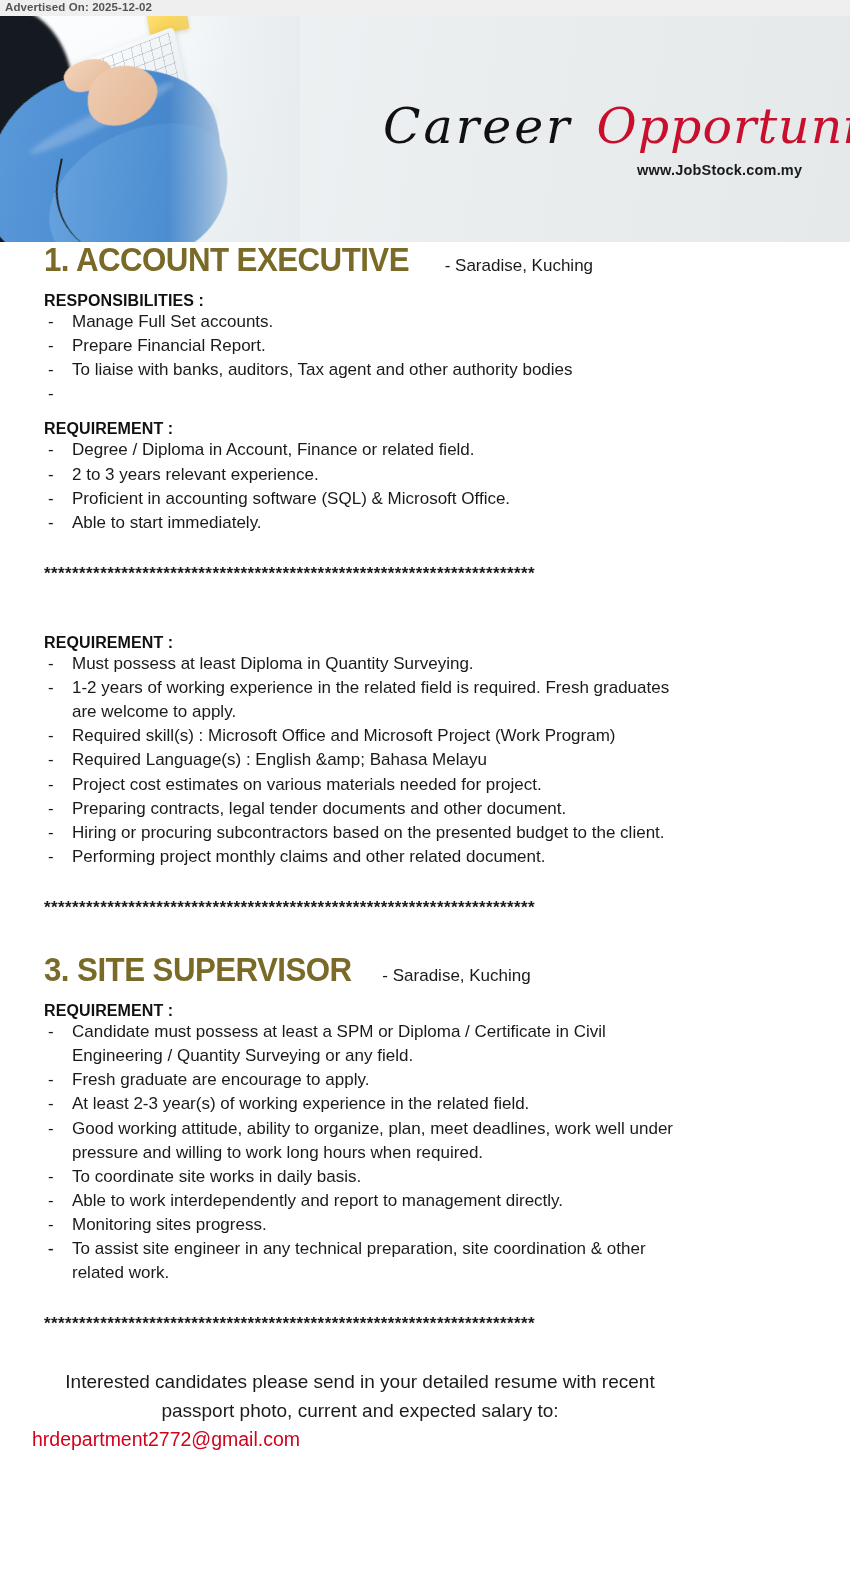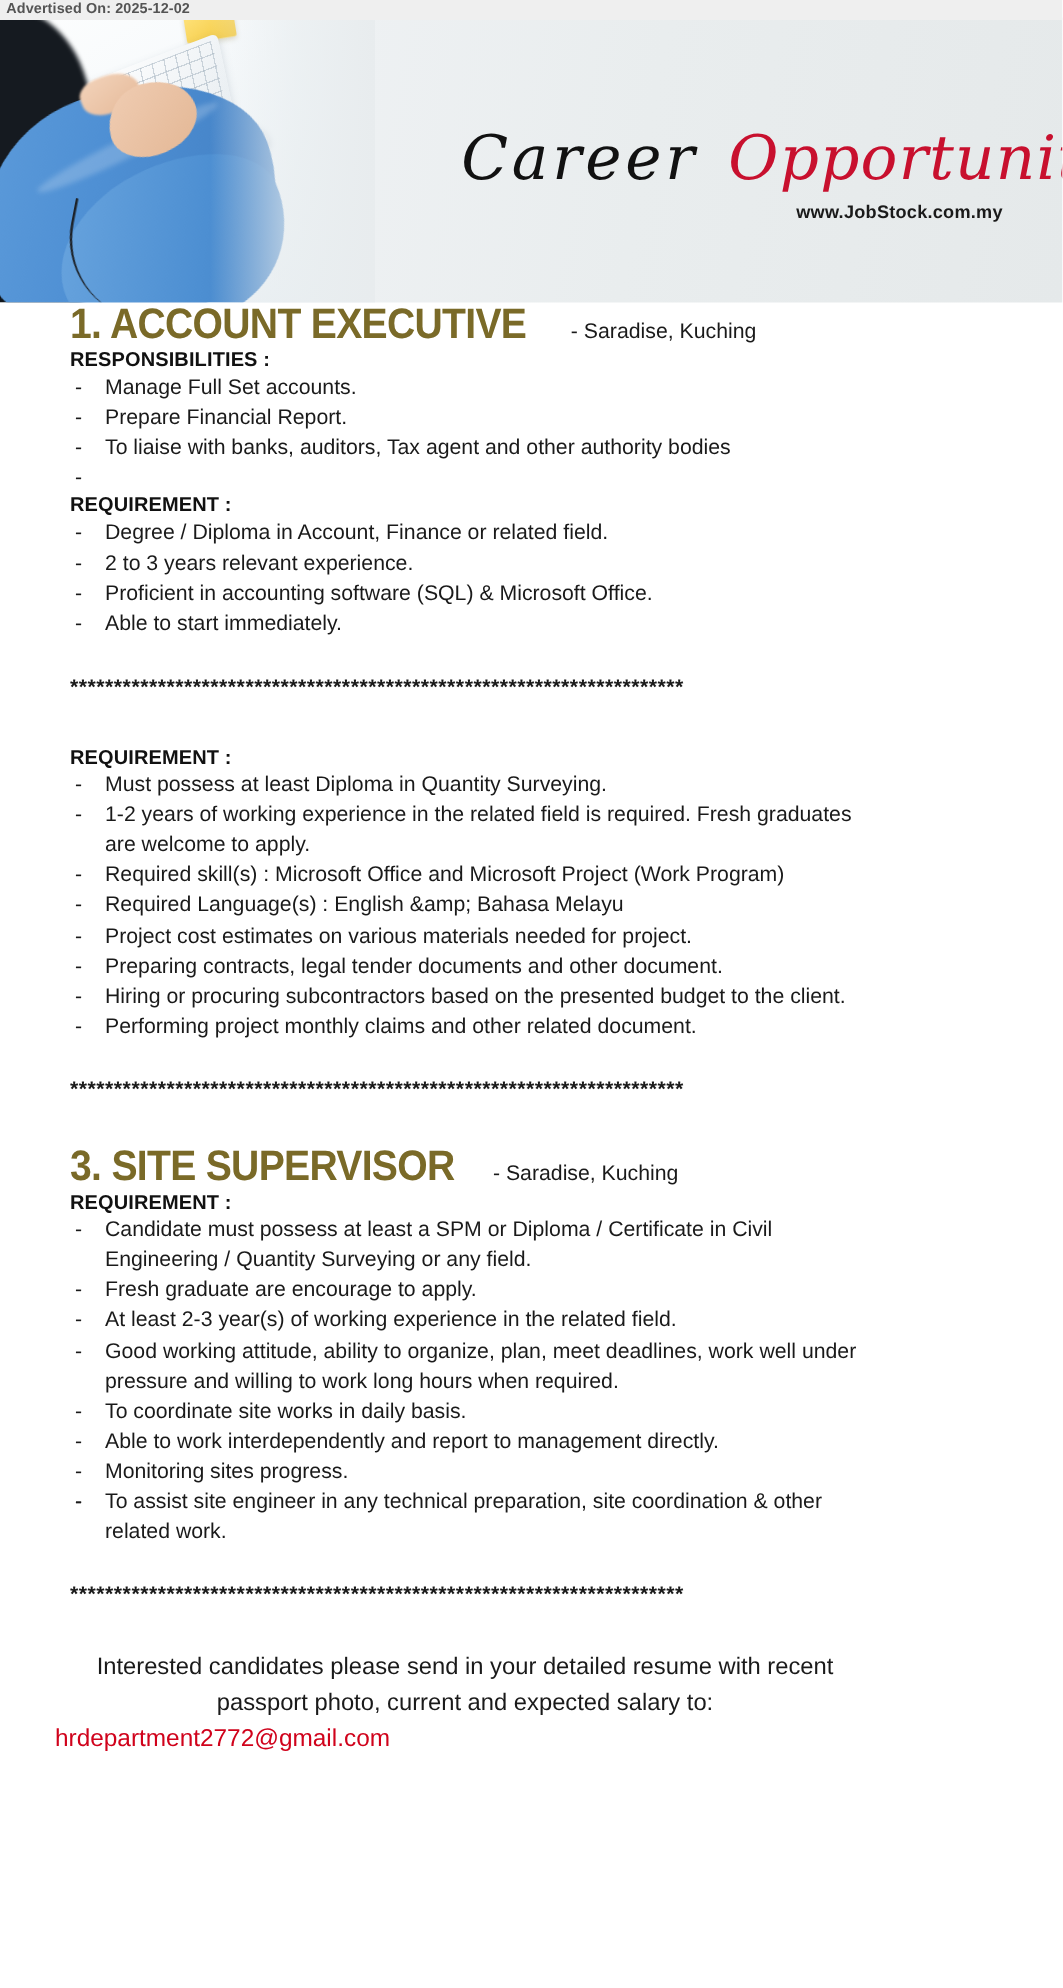--- a/index.html
+++ b/index.html
@@ -193,41 +193,42 @@
     white-space: nowrap;
     font-family: "DejaVu Serif", serif;
     font-style: italic;
     font-size: 49px;
     line-height: 1;
   }
   .career-word {
     color: #111111;
     letter-spacing: 3px;
     font-weight: normal;
+    margin-left: 14px;
   }
   .opportunities-word {
     color: #c8102e;
     letter-spacing: 1px;
     margin-left: 24px;
     font-weight: normal;
   }
   .site-url {
     position: absolute;
     left: 282px; top: 148px;
     font-size: 14.5px;
     font-weight: bold;
     color: #1a1a1a;
     letter-spacing: 0.2px;
     white-space: nowrap;
   }
 
   
   .content {
     position: absolute;
-    top: 242px; left: 16px;
+    top: 242px; left: 4px;
     width: 712px;
   }
   .job {
     padding: 0 40px;
   }
   .job-title-row {
     white-space: nowrap;
     margin: 0;
     padding: 0;
     line-height: 1;
@@ -248,21 +249,21 @@
     font-size: 17px;
     font-weight: normal;
     color: #1a1a1a;
     vertical-align: baseline;
     margin-left: 4px;
   }
   .section-label {
     font-size: 16px;
     font-weight: bold;
     color: #111111;
-    margin: 4px 0 0 0;
+    margin: 16px 0 0 0;
     letter-spacing: 0.1px;
   }
   .bullets {
     list-style: none;
     margin: 0;
     padding: 0;
   }
   .bullet {
     position: relative;
     padding-left: 28px;

